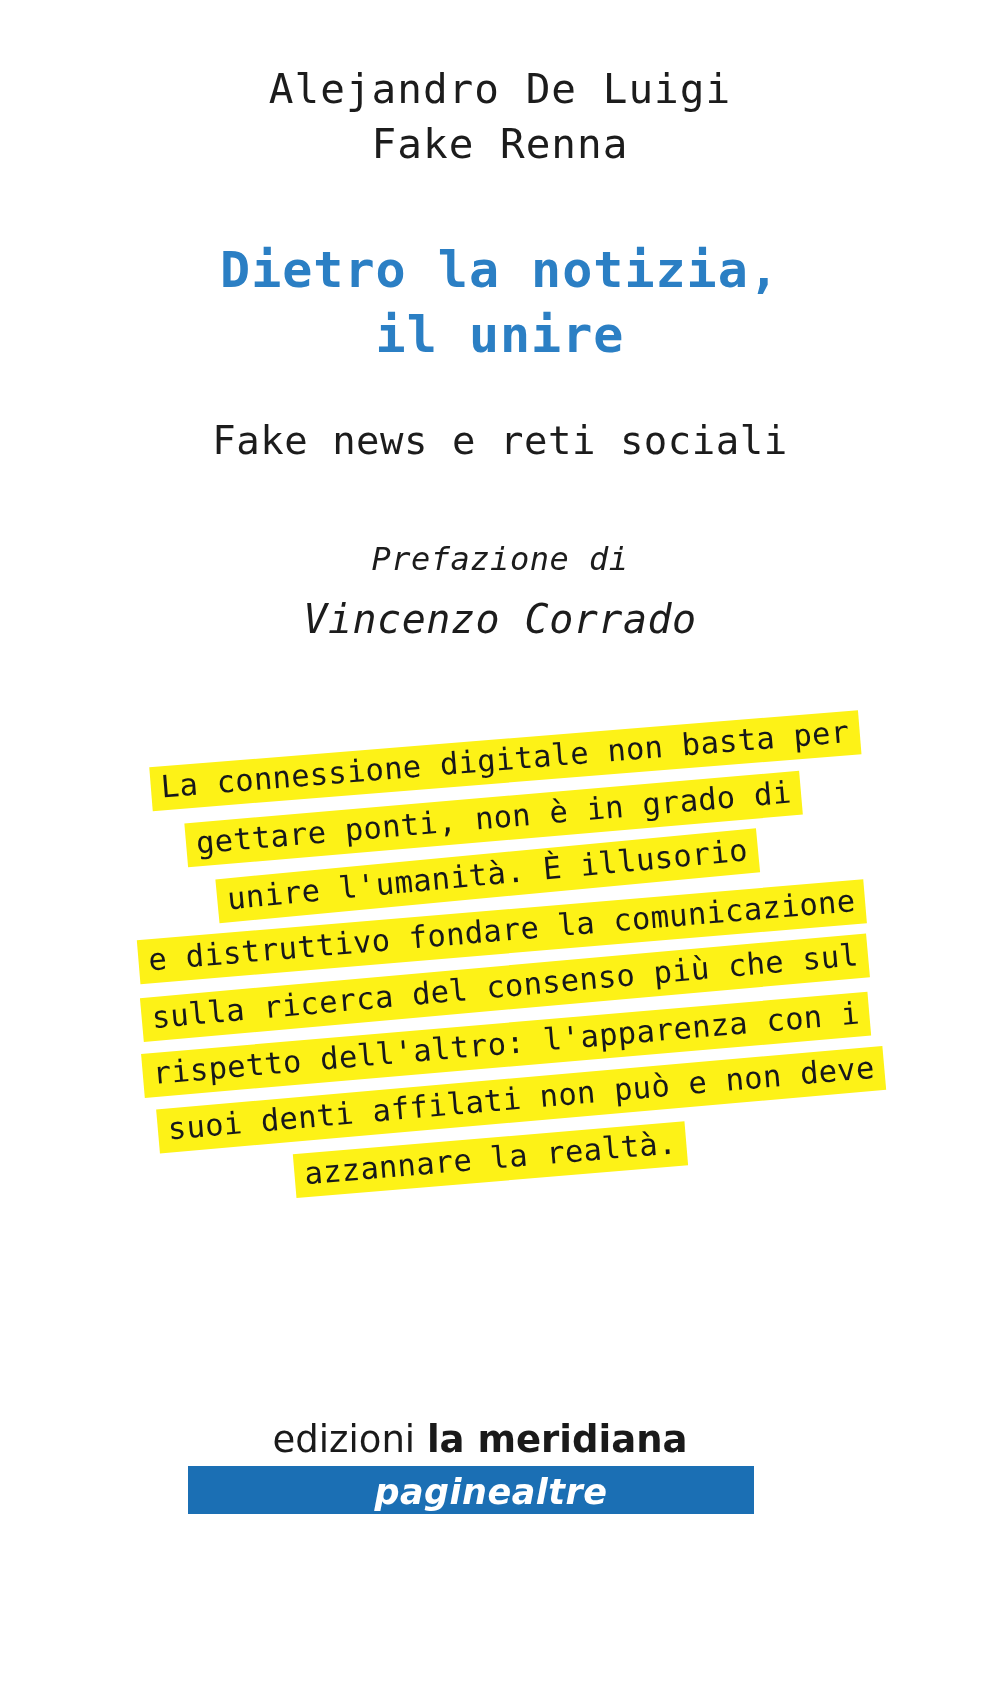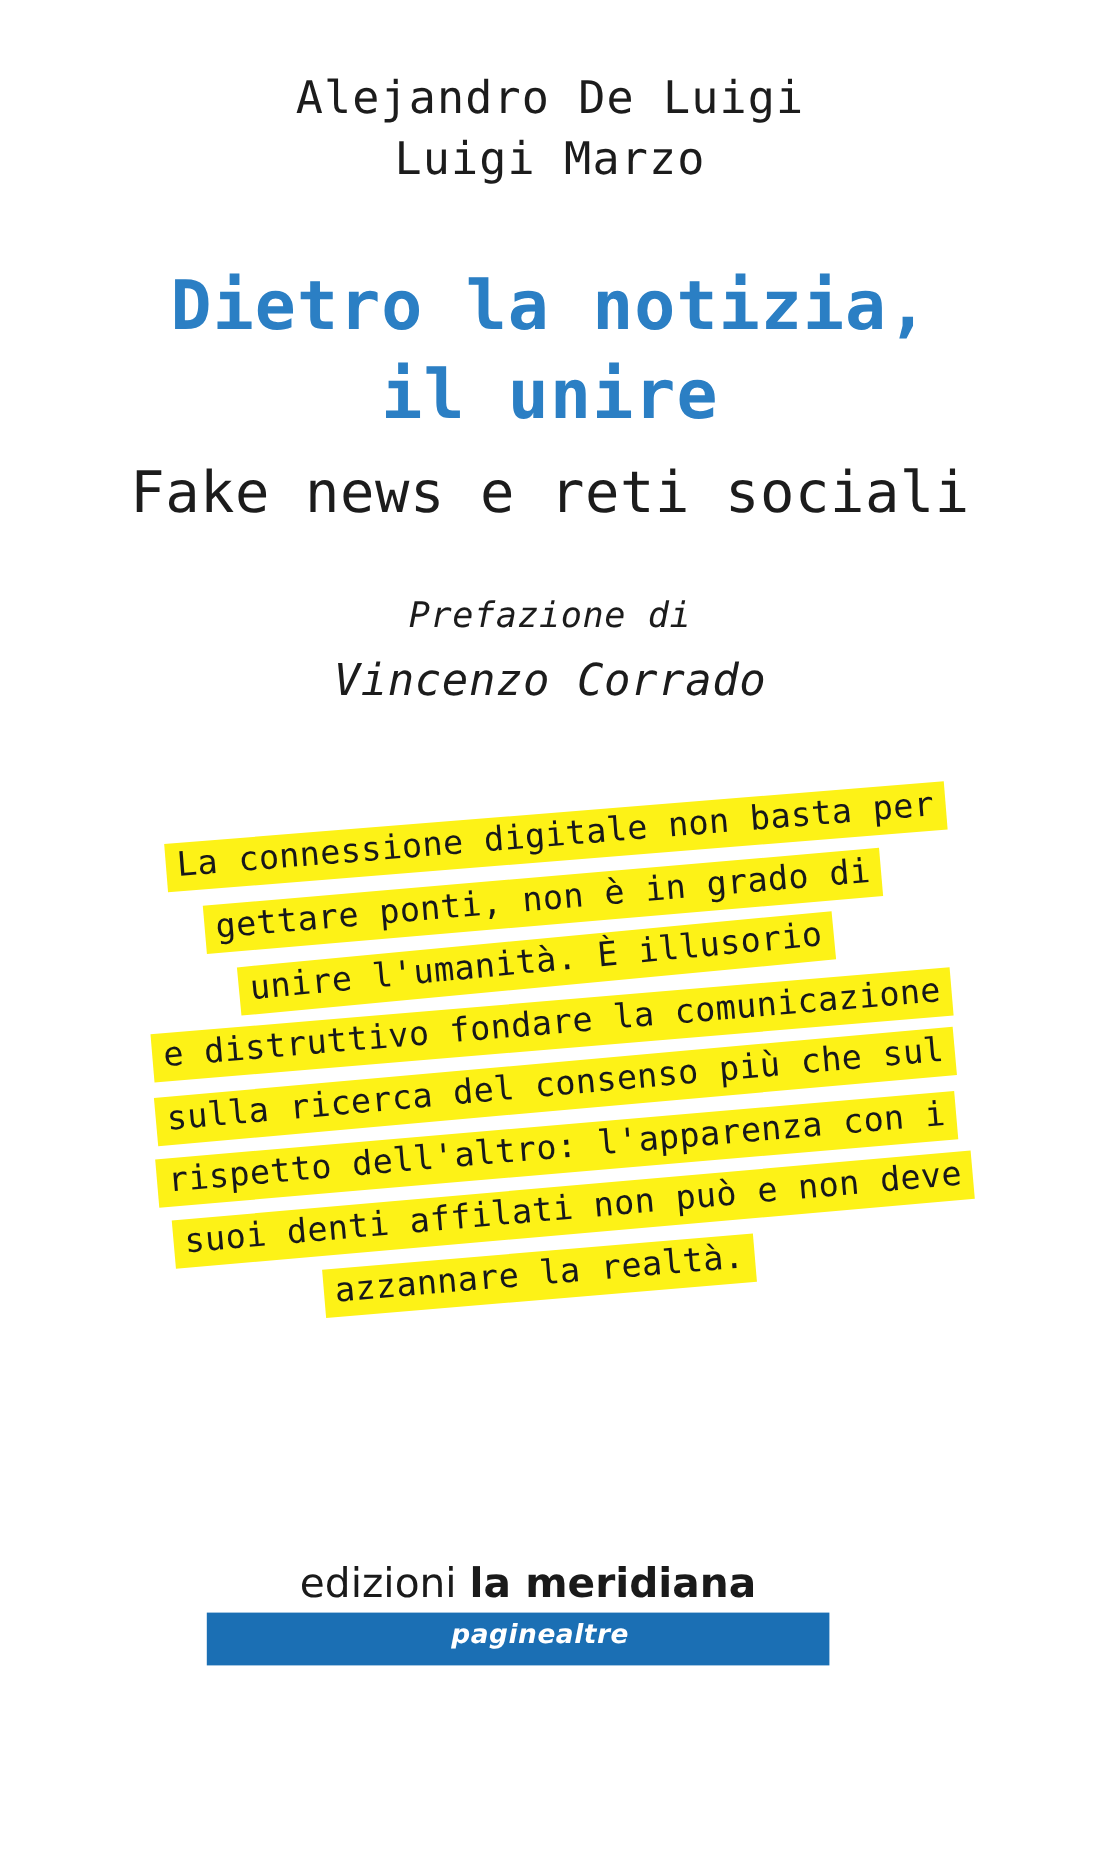--- a/index.html
+++ b/index.html
@@ -39,36 +39,36 @@
 
   
   .title {
     position: absolute;
     top: 238px;
     left: 0;
     right: 0;
     text-align: center;
     font-family: "DejaVu Sans Mono", monospace;
     font-weight: bold;
-    font-size: 62px;
+    font-size: 50px;
     line-height: 1.3;
     letter-spacing: 1px;
     color: #2b7fc4;
   }
   .title .line { display: block; white-space: pre; }
 
   
   .subtitle {
     position: absolute;
     top: 418px;
     left: 0;
     right: 0;
     text-align: center;
     font-family: "DejaVu Sans Mono", monospace;
-    font-size: 52px;
+    font-size: 39px;
     letter-spacing: 0.5px;
     color: #1c1c1c;
     white-space: pre;
   }
 
   
   .preface {
     position: absolute;
     top: 536px;
     left: 0;
@@ -154,34 +154,34 @@
   }
   .imprint-label {
     position: absolute;
     left: 0;
     right: 0;
     top: 1472px;
     text-align: center;
     font-family: "DejaVu Sans", sans-serif;
     font-style: italic;
     font-weight: bold;
-    font-size: 24px;
+    font-size: 35px;
     color: #ffffff;
     letter-spacing: 0.5px;
     padding-right: 18px;
   }
 </style>
 </head>
 <body>
 
 <div class="cover">
 
   <div class="authors">
     <span class="line">Alejandro De Luigi</span>
-    <span class="line">Luigi Marzo</span>
+    <span class="line">Fake Renna</span>
   </div>
 
   <div class="title">
     <span class="line">Dietro la notizia,</span>
     <span class="line">il unire</span>
   </div>
 
   <div class="subtitle">Fake news e reti sociali</div>
 
   <div class="preface">

